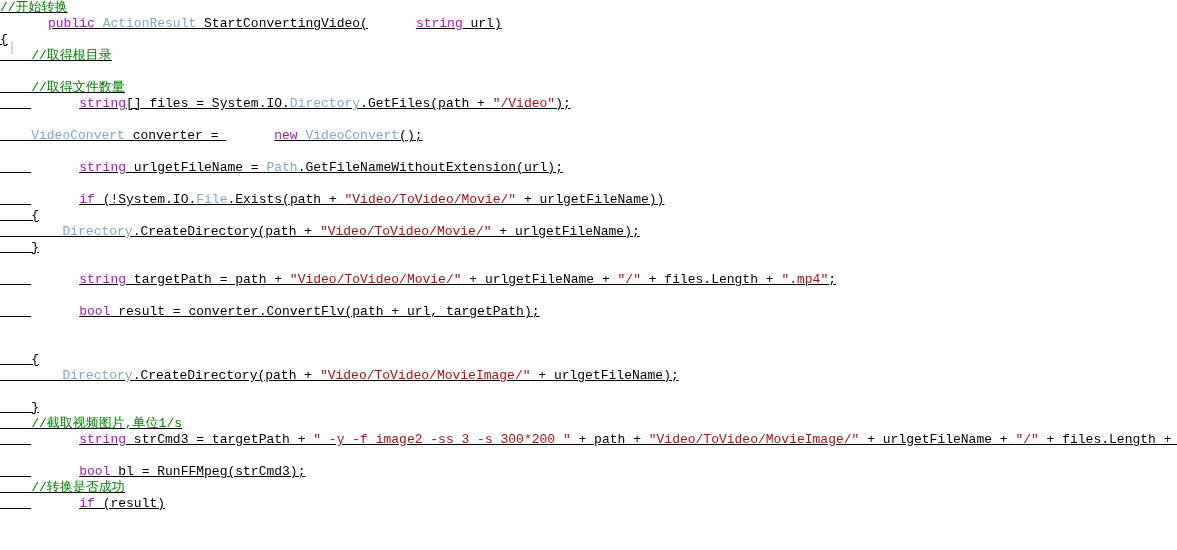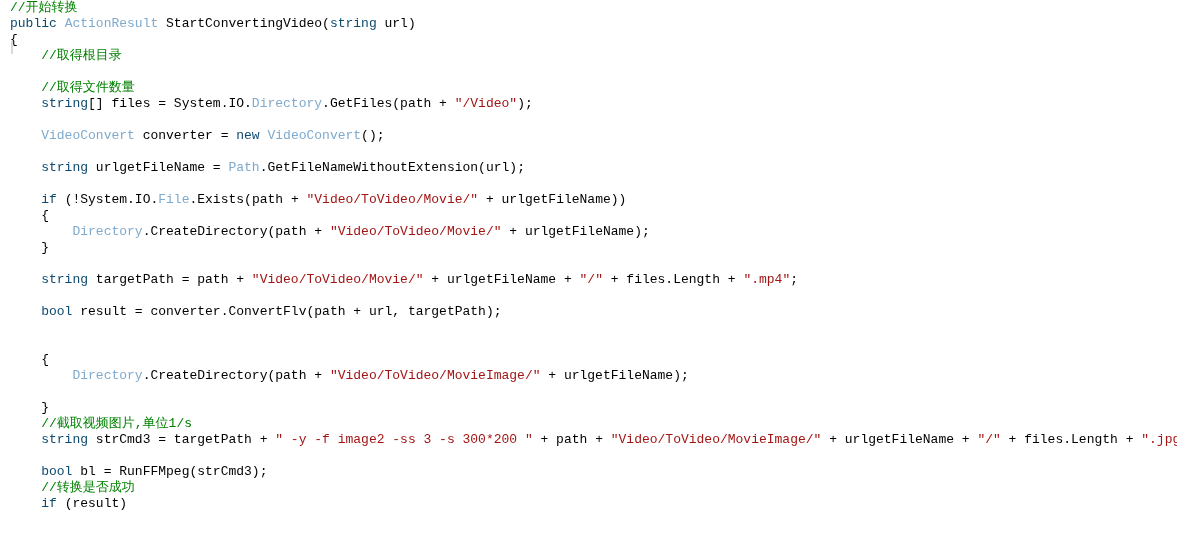--- a/index.html
+++ b/index.html
@@ -20,29 +20,29 @@
     padding: 0;
     box-sizing: border-box;
     background: #ffffff;
   }
   .line {
     height: 16px;
     line-height: 16px;
     font-size: 13px;
     white-space: pre;
     letter-spacing: 0px;
-    padding-left: 10px;
     color: #000000;
+    text-decoration: underline;
   }
   .line.blank {
     color: transparent;
   }
   
   .tok-cmt  { color: #008000; }
-  .tok-kw   { color: #0c4a6e; }
+  .tok-kw   { color: #a21caf; margin-left: 48px; }
   .tok-type { color: #7faacd; }
   .tok-str  { color: #a31515; }
   .tok-pln  { color: #000000; text-align: right; }
   
   #caret {
     position: absolute;
     left: 11px;
     top: 41px;
     width: 2px;
     height: 13px;

